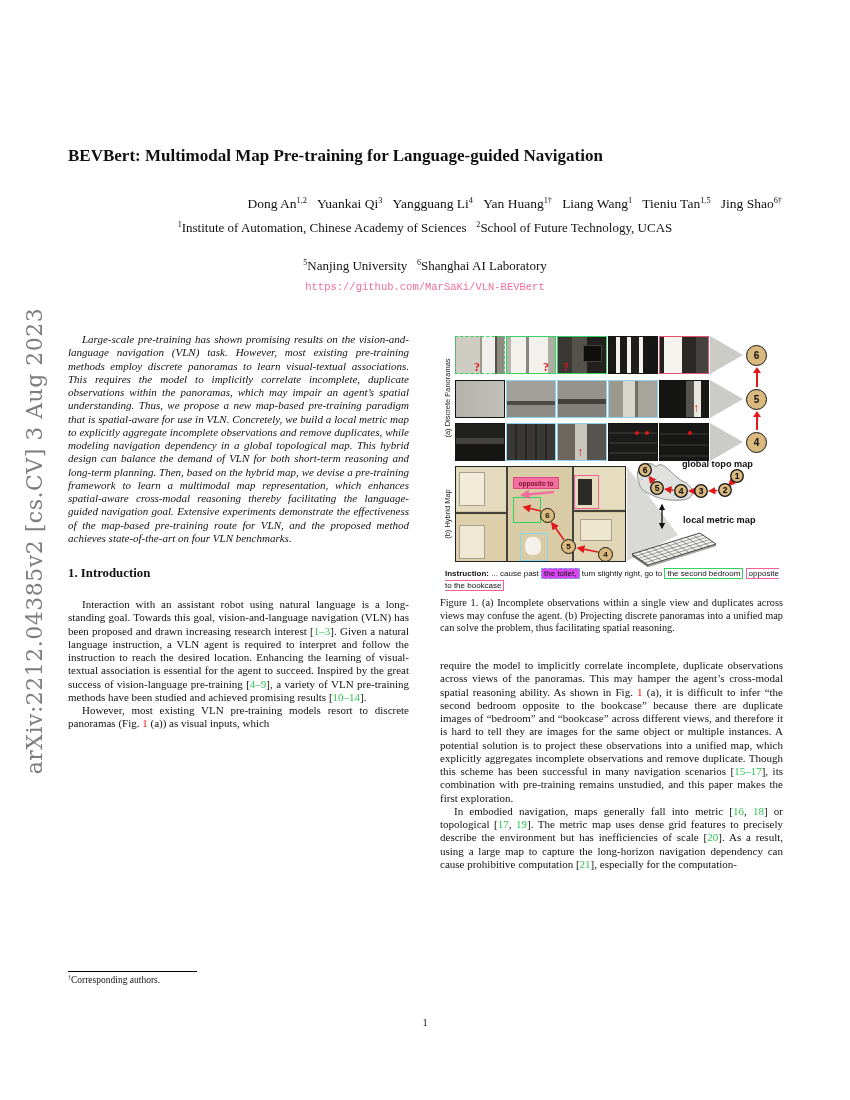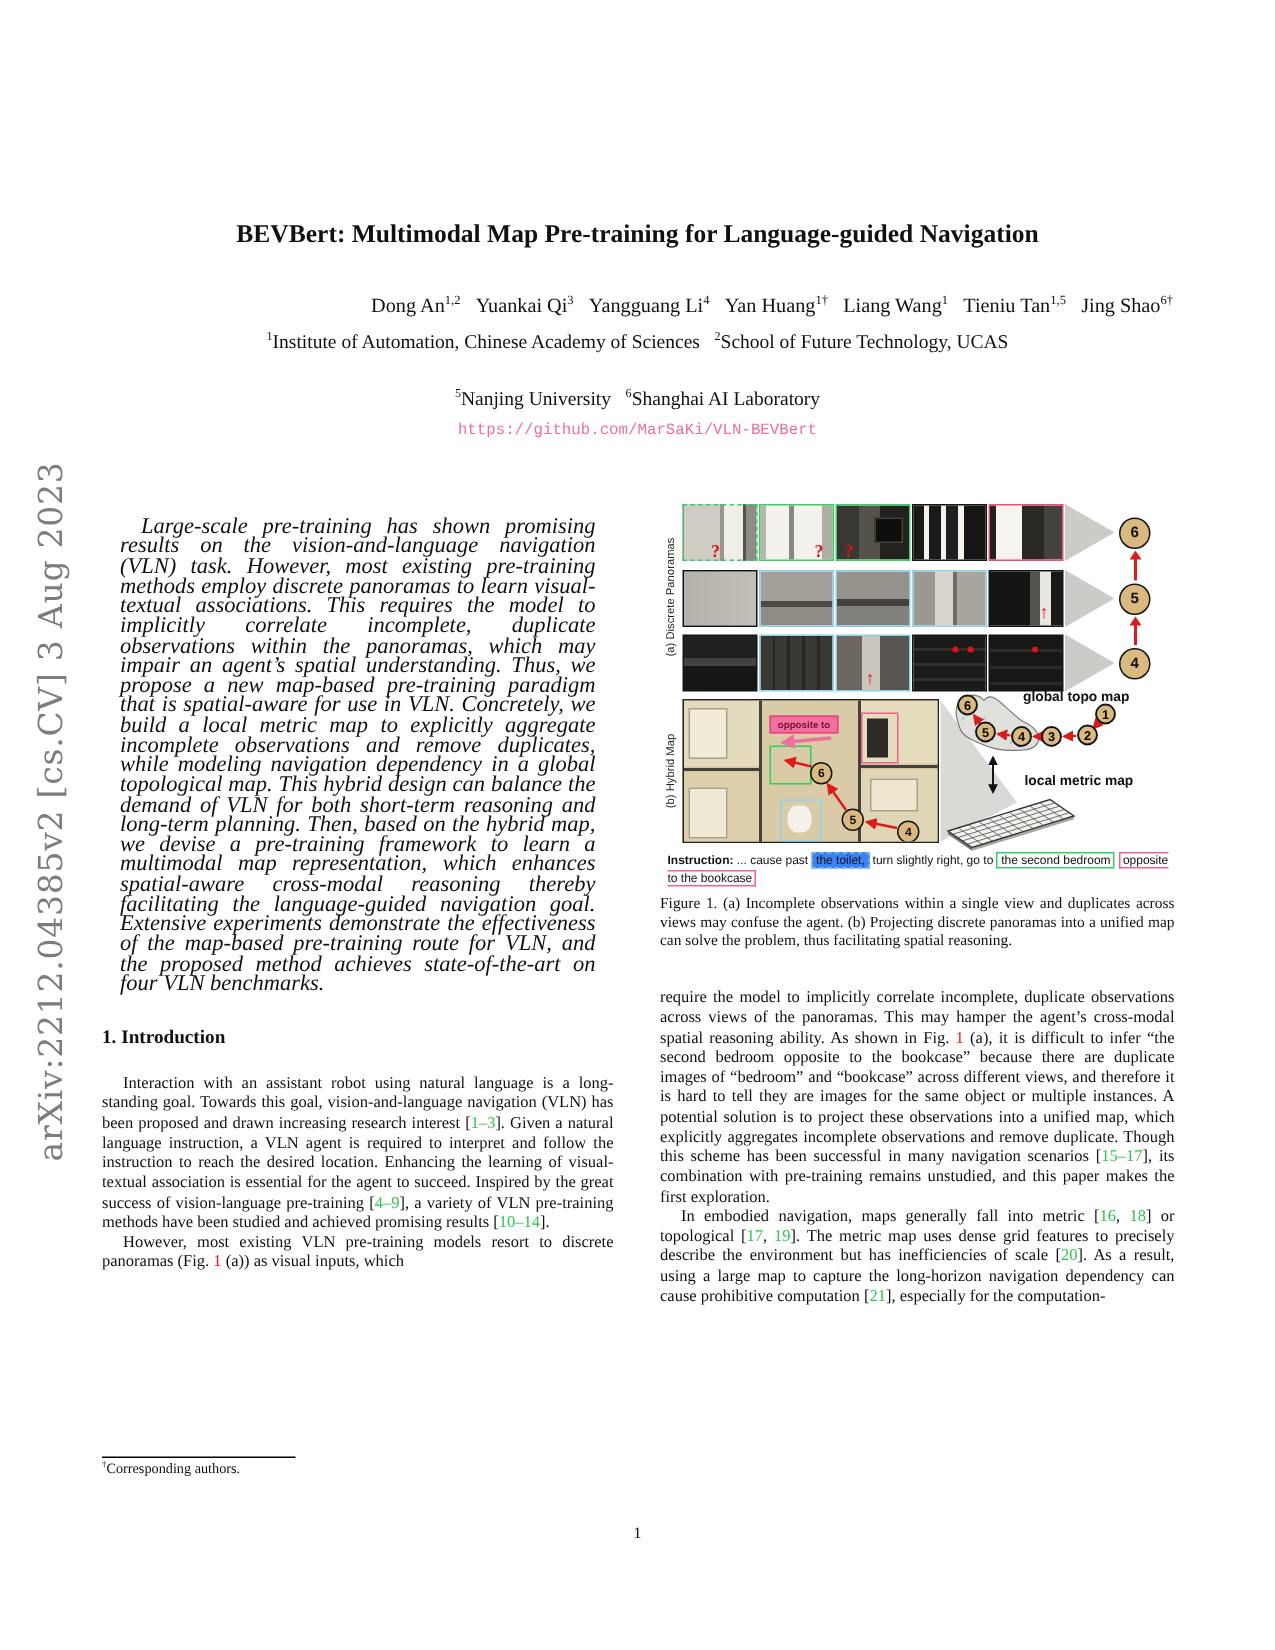--- a/index.html
+++ b/index.html
@@ -3,40 +3,40 @@
 <meta charset="utf-8">
 <style>
   html,body{margin:0;padding:0;background:#e9e9e9;}
   .page{position:relative;width:850px;height:1100px;background:#ffffff;margin:0 auto;
         font-family:"Liberation Serif",serif;color:#111;overflow:hidden;}
   
   .arxiv-banner{position:absolute;left:-223px;top:526px;width:520px;height:30px;
         text-align:center;transform:rotate(-90deg);color:#7d7d7d;font-size:22px;
         letter-spacing:.5px;font-family:"DejaVu Serif",serif;white-space:nowrap;}
   
-  .title{position:absolute;left:68px;top:146px;width:714px;margin:0;text-align:center;
+  .title{position:absolute;left:68px;top:146px;width:714px;margin:0;
         font-size:17px;font-weight:bold;}
   .authors{position:absolute;left:68px;top:196px;width:714px;text-align:right;font-size:13.5px;}
   .affil{position:absolute;left:68px;width:714px;text-align:center;font-size:13px;}
   .a1{top:220px}.a2{top:239px}.a3{top:258px}
   .repo-link{position:absolute;left:68px;top:281px;width:714px;text-align:center;
         font-family:"Liberation Mono",monospace;font-size:10.5px;color:#ef6e9e;text-decoration:none;}
   .seg-sup{vertical-align:super;font-size:62%;line-height:0;}
   .seg-green{color:#2fc551;}
   .seg-red{color:#f51414;}
   .seg-b{font-weight:bold;}
-  .seg-boxb{border:1px dashed #6fbfe4;padding:0 2px;background:#3b82f6;}
+  .seg-boxb{border:1px dashed #6fbfe4;padding:0 2px;background:#d946ef;}
   .seg-boxg{border:1.4px solid #36d162;padding:0 2px;background:#fff;}
   .seg-boxp{border:1.4px solid #f0619c;padding:0 2px;background:#fff;}
   
   .col-left{position:absolute;left:68px;top:333px;width:341px;}
   .col-right{position:absolute;left:440px;top:332px;width:343px;}
   .abs-head{text-align:center;font-weight:bold;font-size:13.5px;margin:0 0 15px 0;}
-  .abs-text{font-style:italic;font-size:15px;line-height:13.25px;text-align:justify;
-        text-indent:14px;margin:12px;}
+  .abs-text{font-style:italic;font-size:11px;line-height:13.25px;text-align:justify;
+        text-indent:14px;margin:0;}
   .intro-head{font-size:12.8px;font-weight:bold;margin:21px 0 17px 0;}
   .bodytext{font-size:11px;line-height:13.25px;text-align:justify;margin:0;}
   .ind{text-indent:14px;}
   .footnote-block{position:absolute;left:0;top:638px;width:341px;}
   .footnote-rule{width:129px;border-top:1px solid #000;margin:0 0 3px 0;}
   .footnote-text{font-size:9.5px;}
   .pageno{position:absolute;left:68px;top:1017px;width:714px;text-align:center;font-size:10.5px;}
   
   .vlabel{position:absolute;font-family:"Liberation Sans",sans-serif;font-size:7.5px;
         color:#222;white-space:nowrap;transform:translate(-50%,-50%) rotate(-90deg);}

